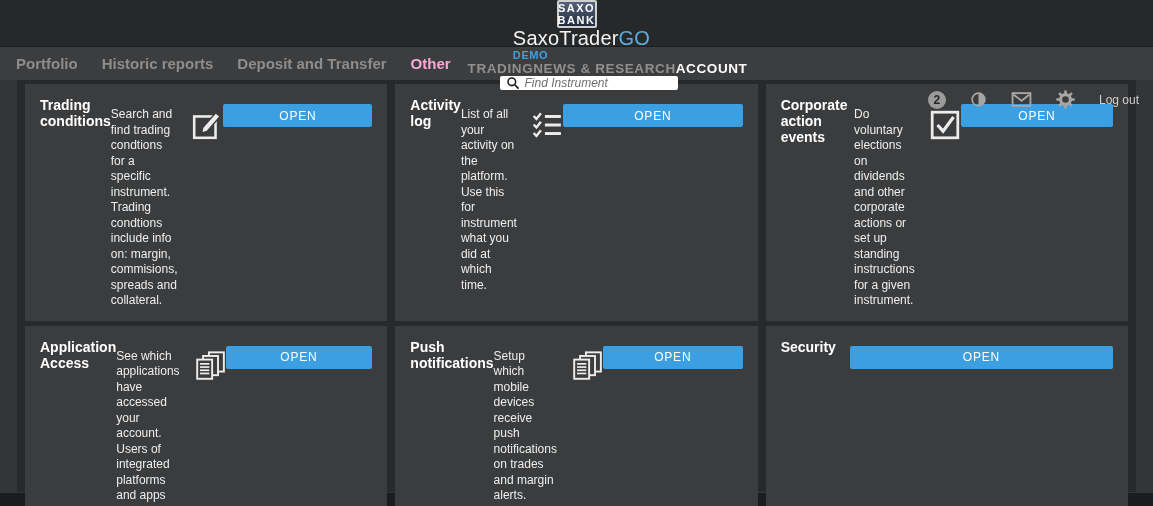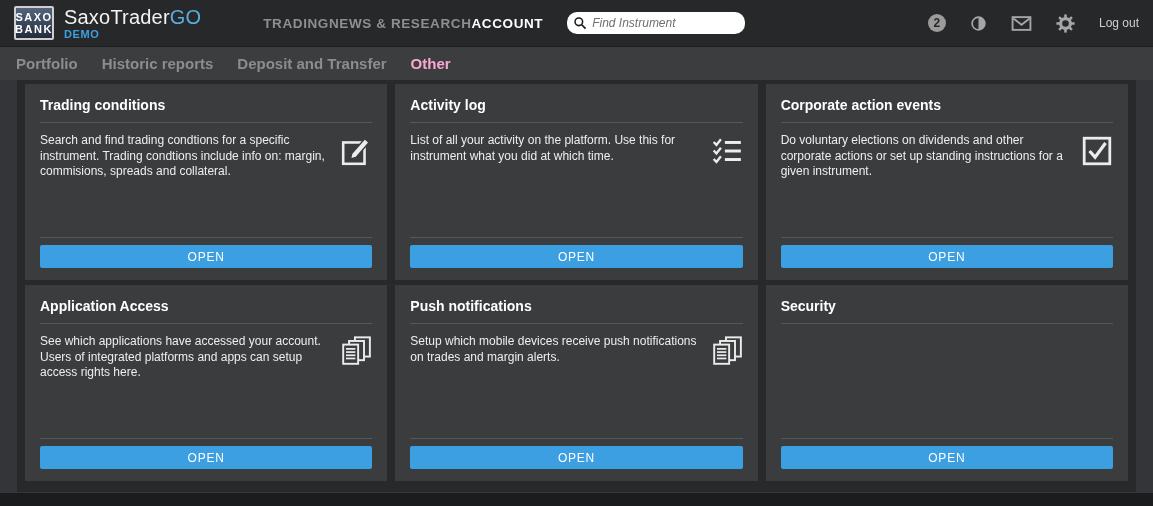--- a/index.html
+++ b/index.html
@@ -4,39 +4,39 @@
 <style>
   * { margin:0; padding:0; box-sizing:border-box; }
   body {
     width:1153px; height:506px; overflow:hidden;
     font-family:"Liberation Sans", sans-serif;
     background:#2a2b2d; color:#fff;
   }
   
   .header {
     height:46px; background:#26282a; display:flex; align-items:center;
-    padding:0 14px; position:relative;
+    padding:0 14px; position:relative;flex-direction:column;
   }
   .logo-box {
     width:40px; height:34px; border:2px solid #cfcfcf; border-radius:2px;
     background:linear-gradient(#55647e,#222b3d);
     display:flex; flex-direction:column; justify-content:center; align-items:center;
     font-size:11px; font-weight:700; letter-spacing:1.5px; line-height:12px; color:#fff;
   }
   .brand { margin-left:10px; line-height:1; }
   .brand-line { font-size:20px; color:#f2f2f2; letter-spacing:0.2px; }
   .brand-line .go { color:#5badde; }
   .brand-sub { font-size:11px; font-weight:700; color:#3da0e3; letter-spacing:0.6px; margin-top:2px; }
   .topnav { display:flex; margin-left:62px; }
   .topnav .nav-item {
     font-size:13.5px; font-weight:700; color:#8f8f8f; letter-spacing:0.6px; cursor:pointer;
   }
   .topnav .nav-item.active { color:#ffffff; }
   .search-wrap {
-    margin-left:24px; width:178px; height:22px; background:#ffffff; border-radius:10px;
+    margin-left:24px; width:178px; height:22px; background:#ffffff; border-radius:2px;
     display:flex; align-items:center; padding:0 6px; gap:5px;
   }
   .search-wrap input {
     border:none; outline:none; width:100%; font-size:12px; font-style:italic;
     font-family:"Liberation Sans", sans-serif; color:#333; background:transparent;
   }
   .search-wrap input::placeholder { color:#6f6f6f; font-style:italic; }
   .header-right { margin-left:auto; display:flex; align-items:center; gap:24px; }
   .badge-2 {
     width:18px; height:18px; border-radius:50%; background:#9b9b9b; color:#26282a;
@@ -52,21 +52,21 @@
   }
   .subnav .sub-item { font-size:15px; font-weight:700; color:#8d8d8d; cursor:pointer; }
   .subnav .sub-item.active { color:#f9a8d4; }
   
   .main { height:412px; background:#343539; padding:0 17px; }
   .grid-wrap { height:100%; background:#28292b; padding:4px 8px 11px; }
   .grid {
     height:100%; display:grid; grid-template-columns:repeat(3,1fr);
     grid-template-rows:1fr 1fr; gap:5px 8px;
   }
-  .card { background:#3b3c3e; padding:13px 15px 12px; display:flex; flex-direction:column; }
+  .card { background:#3b3c3e; padding:13px 15px 12px; display:flex; }
   .card h2 { font-size:14px; font-weight:700; color:#ffffff; margin-bottom:9px; }
   .card-divider { height:1px; background:#56575b; }
   .card-body { display:flex; margin-top:10px; flex:1; align-items:flex-start; }
   .card-desc { font-size:12px; line-height:15.5px; color:#eeeeee; flex:1; margin-right:14px; }
   .card-icon { flex:none; margin-top:2px; }
   .open-btn {
     margin-top:7px; height:23px; width:100%; border:none; border-radius:2px;
     background:#3b9fe2; color:#ffffff; font-size:12px; font-weight:400;
     letter-spacing:0.8px; font-family:"Liberation Sans", sans-serif; cursor:pointer;
   }

